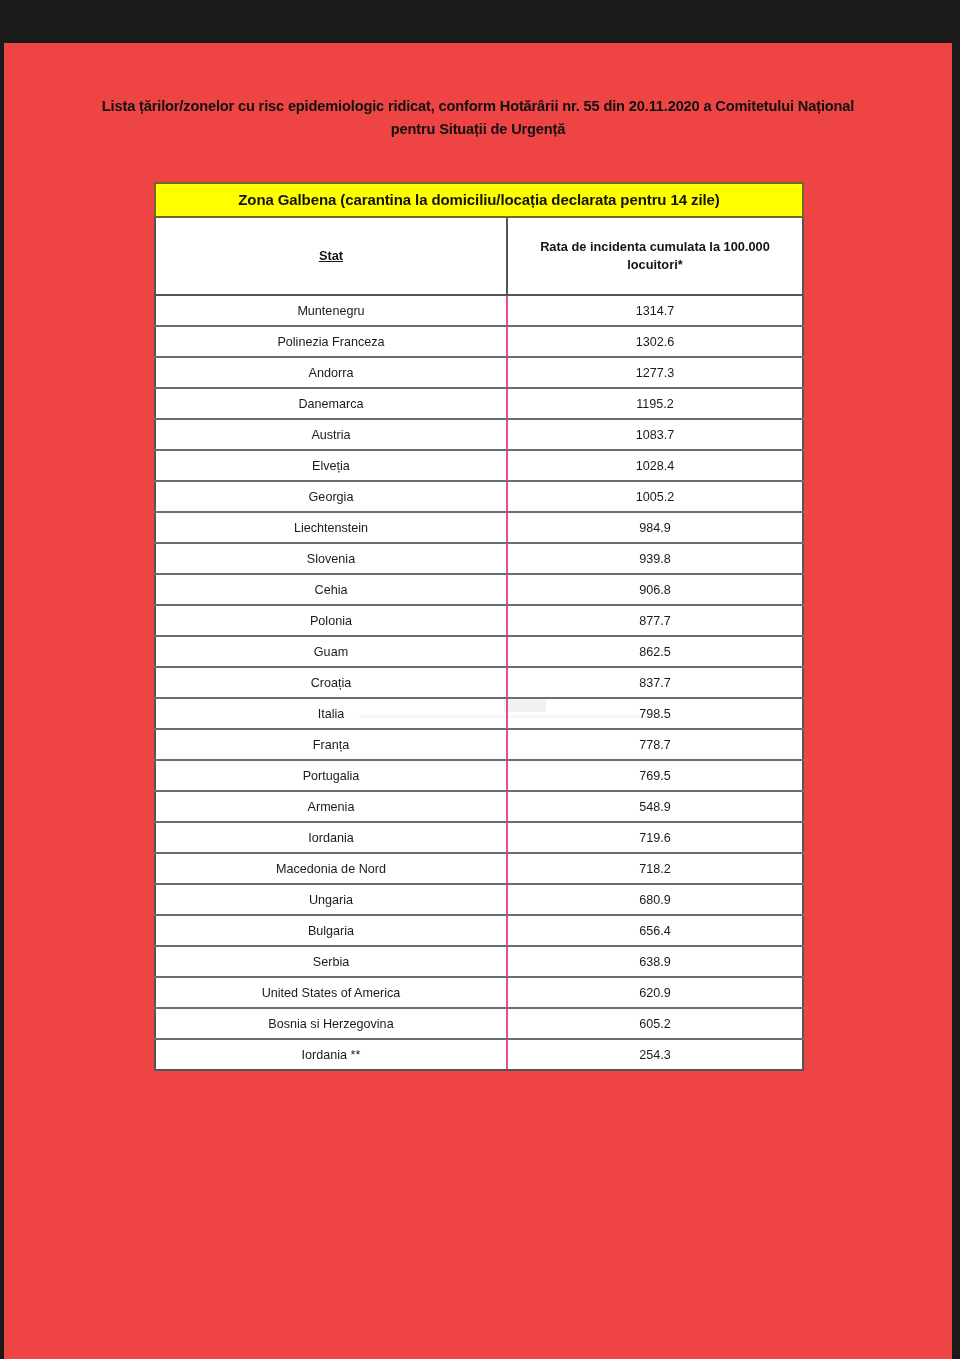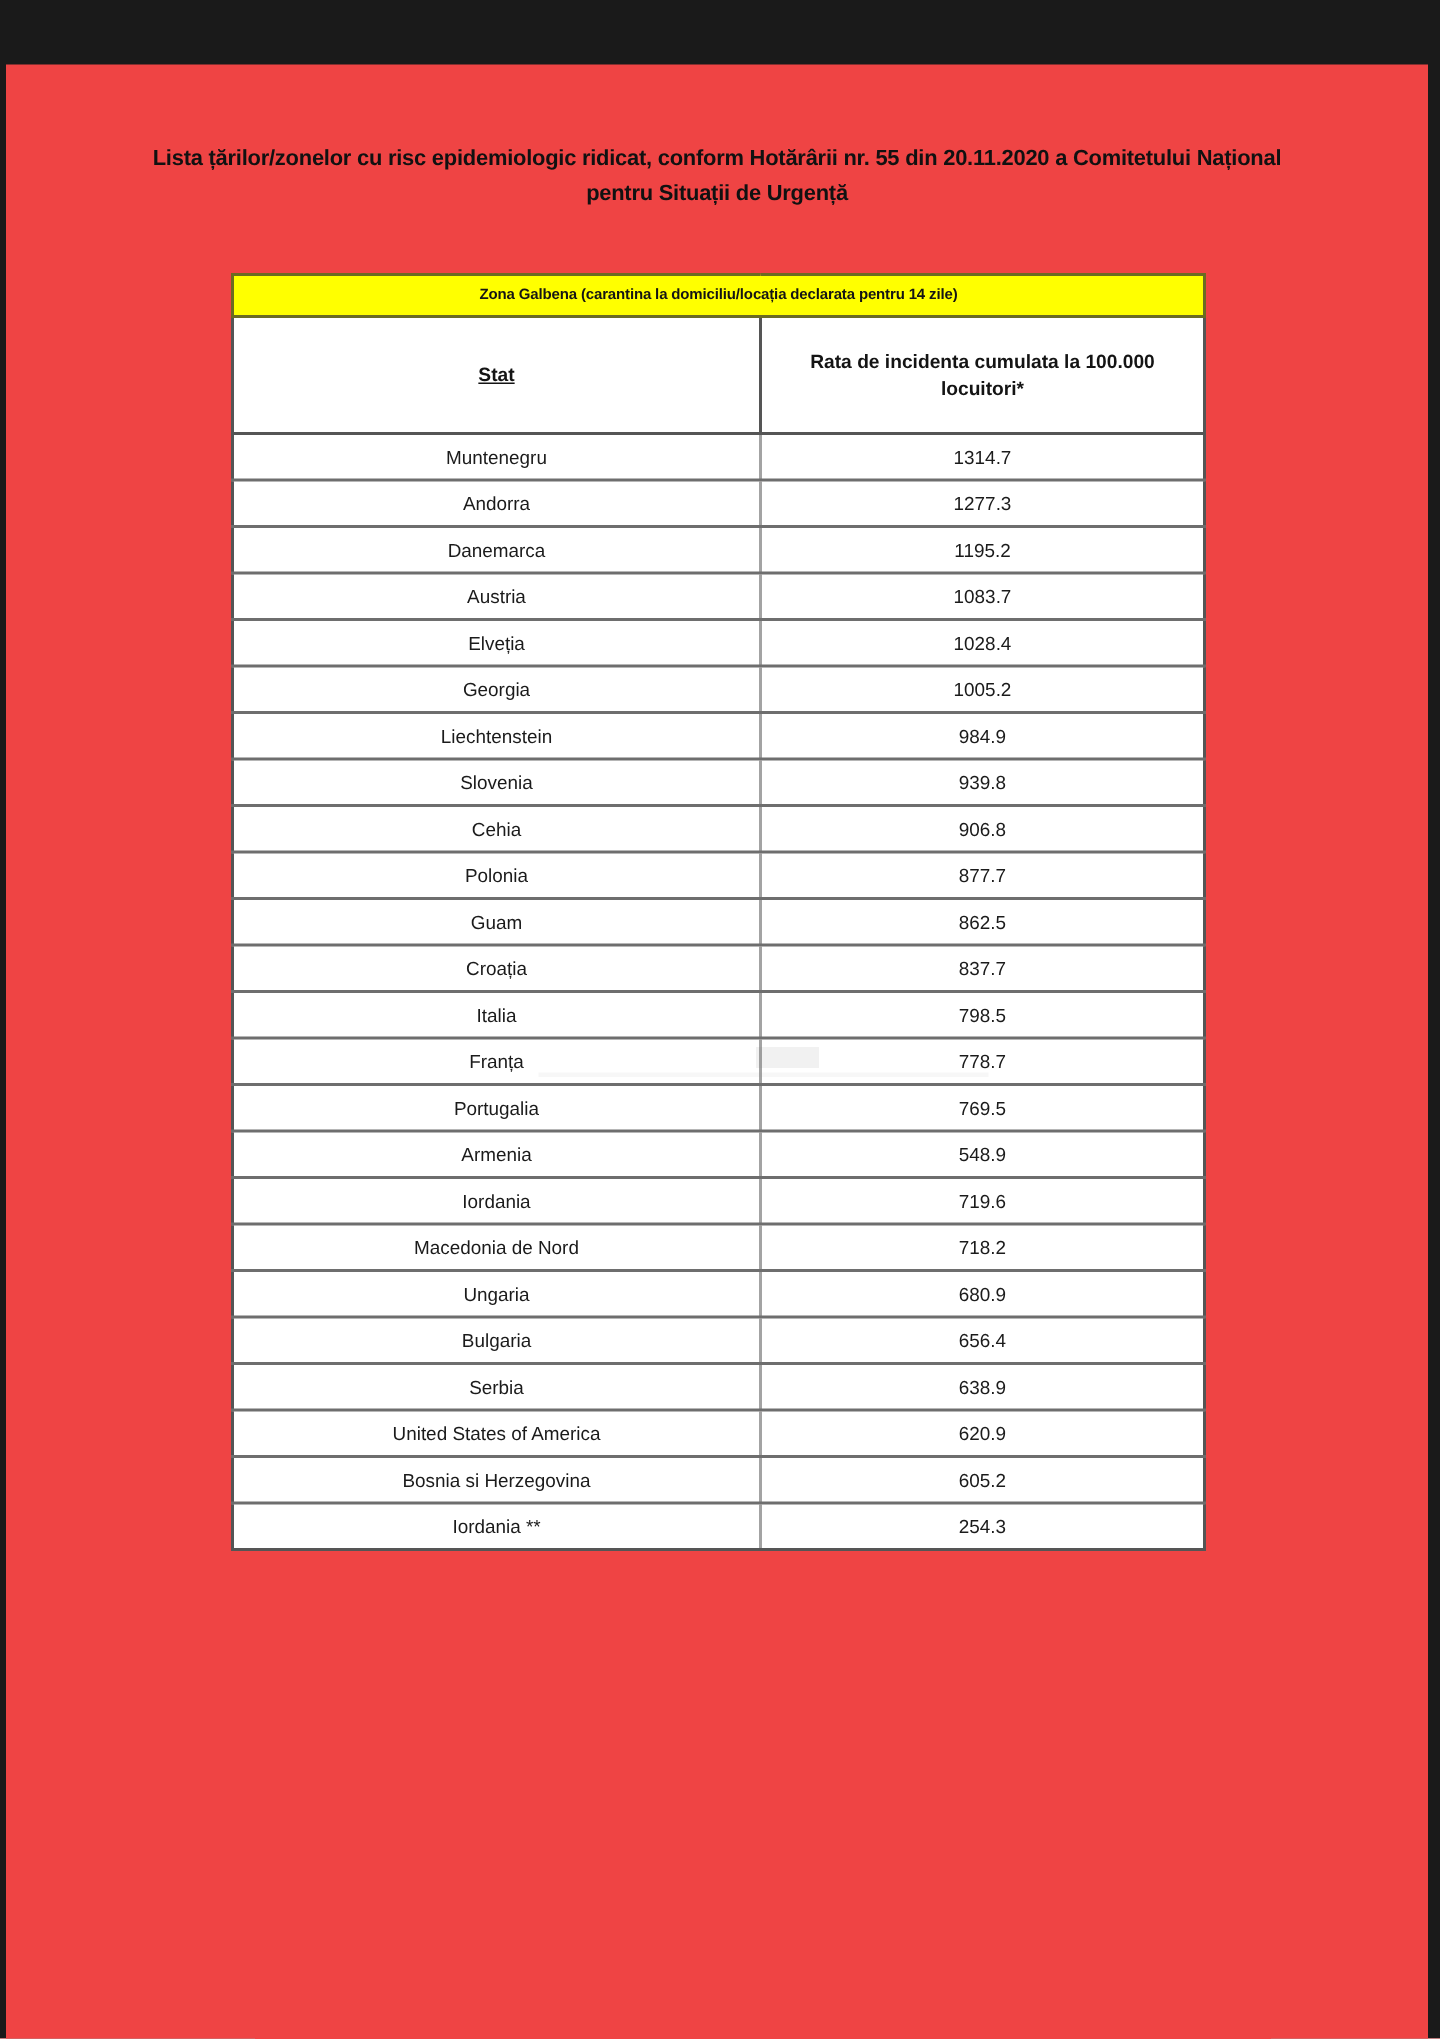--- a/index.html
+++ b/index.html
@@ -62,21 +62,21 @@
     margin-left: 2px;
   }
   table.risk-table col.col-state  { width: 352px; }
   table.risk-table col.col-rate   { width: 296px; }
 
   
   tr.banner-row th {
     background: #FFFF00;
     border: 2px solid #6b6b22;
     text-align: center;
-    font-size: 10px;
+    font-size: 15px;
     font-weight: bold;
     color: #141414;
     padding: 7px 6px 8px 6px;
     letter-spacing: -0.1px;
   }
 
   
   tr.head-row th {
     border-left: 2px solid #555555;
     border-right: 2px solid #555555;
@@ -101,21 +101,21 @@
     border-bottom: 2px solid #6e6e6e;
     font-size: 12.6px;
     color: #1b1b1b;
     text-align: center;
     height: 27px;
     padding: 1px 8px;
     background: #ffffff;
     white-space: nowrap;
   }
   tr.data-row td.cell-state {
-    border-right: 2px solid #a3a3a3;
+    border-right: 2px solid #ec4899;
   }
   tr.data-row:last-child td {
     border-bottom: 2px solid #555555;
   }
 
   
   .smudge {
     position: absolute;
     left: 500px;
     top: 655px;
@@ -159,20 +159,24 @@
             <th class="head-state">Stat</th>
             <th class="head-rate">Rata de incidenta cumulata la 100.000 locuitori*</th>
           </tr>
         </thead>
         <tbody id="table-body">
             <tr class="data-row">
               <td class="cell-state">Muntenegru</td>
               <td class="cell-rate">1314.7</td>
             </tr>
             <tr class="data-row">
+              <td class="cell-state">Polinezia Franceza</td>
+              <td class="cell-rate">1302.6</td>
+            </tr>
+            <tr class="data-row">
               <td class="cell-state">Andorra</td>
               <td class="cell-rate">1277.3</td>
             </tr>
             <tr class="data-row">
               <td class="cell-state">Danemarca</td>
               <td class="cell-rate">1195.2</td>
             </tr>
             <tr class="data-row">
               <td class="cell-state">Austria</td>
               <td class="cell-rate">1083.7</td>

